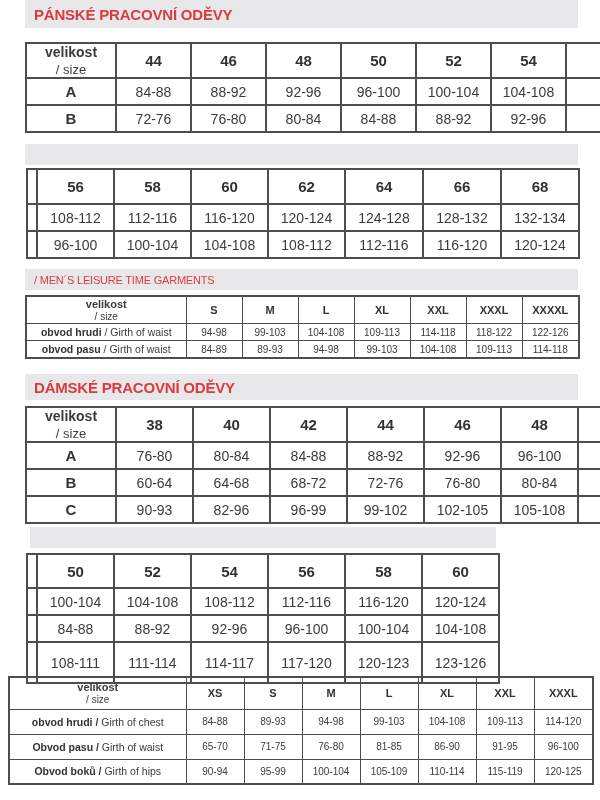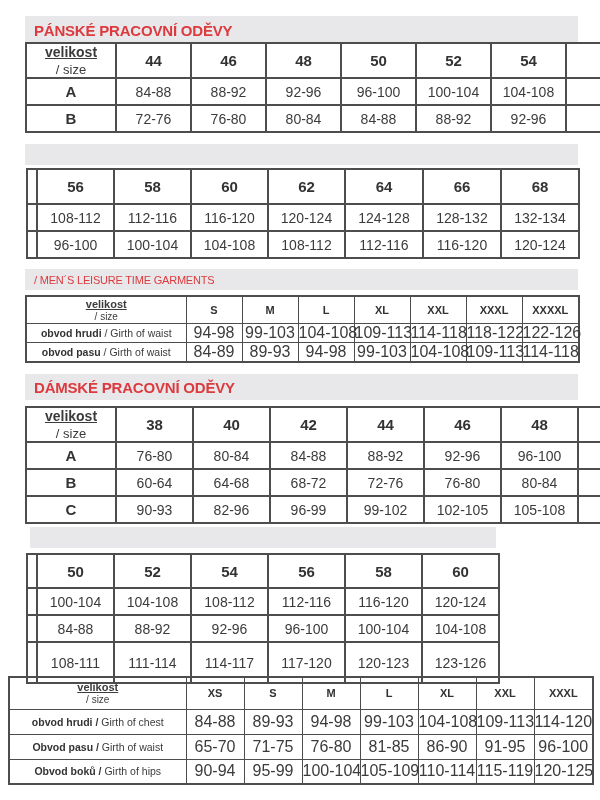--- a/index.html
+++ b/index.html
@@ -11,21 +11,21 @@
     overflow: hidden;
   }
   .band { position: absolute; background: #e8e8ea; }
   .title {
     position: absolute; background: #e8e8ea;
     display: flex; align-items: center;
     padding-left: 9px; white-space: pre; letter-spacing: -0.2px;
   }
   .cz { color: #dc3a3e; font-weight: 700; }
   .en { color: #dc3a3e; font-weight: 400; }
-  #title1 { left: 25px; top: 16px;   width: 553px; height: 28px; font-size: 15px; }
+  #title1 { left: 25px; top: 0;   width: 553px; height: 28px; font-size: 15px; }
   #sep1   { left: 25px; top: 144px; width: 553px; height: 21px; }
   #title2 { left: 25px; top: 269px; width: 553px; height: 21px; font-size: 11px; }
   #title3 { left: 25px; top: 374px; width: 553px; height: 26px; font-size: 15px; }
   #sep2   { left: 30px; top: 527px; width: 466px; height: 21px; }
 
   .wrap { position: absolute; }
   .clip { overflow: hidden; }
   #t1 { left: 25px; top: 42px;  width: 575px; height: 95px; }
   #t2 { left: 26px; top: 168px; width: 560px; height: 95px; }
   #t3 { left: 25px; top: 295px; width: 560px; height: 66px; }
@@ -35,25 +35,25 @@
 
   table { border-collapse: collapse; table-layout: fixed; }
   td { text-align: center; vertical-align: middle; padding: 0; color: #3b3b3b; white-space: pre; }
   .heavy td { border: 2px solid #4d4d4d; }
   .compact table { border: 2px solid #4d4d4d; }
   .compact td { border: 1px solid #4d4d4d; }
 
   .ch { font-weight: 700; font-size: 15px; color: #333333; }
   .v  { font-size: 14px; }
   .rl { font-weight: 700; font-size: 15px; color: #333333; }
-  .corner .l1 { font-weight: 700; font-size: 14px; line-height: 1.25; text-decoration: underline; }
+  .corner .l1 { font-weight: 700; font-size: 14px; line-height: 1.25; }
   .corner .l2 { font-weight: 400; font-size: 13px; line-height: 1.2; }
 
   .compact .ch { font-size: 11px; }
-  .compact .v  { font-size: 16px; }
+  .compact .v  { font-size: 10px; }
   .compact .corner .l1 { font-size: 11px; line-height: 1.3; }
   .compact .corner .l2 { font-size: 10px;  line-height: 1.2; }
   .rls { font-size: 10.5px; }
   .rls b { font-weight: 700; color: #333333; }
 </style>
 </head>
 <body>
 
 <div id="title1" class="title"><span class="cz">PÁNSKÉ PRACOVNÍ ODĚVY </span></div>
 

